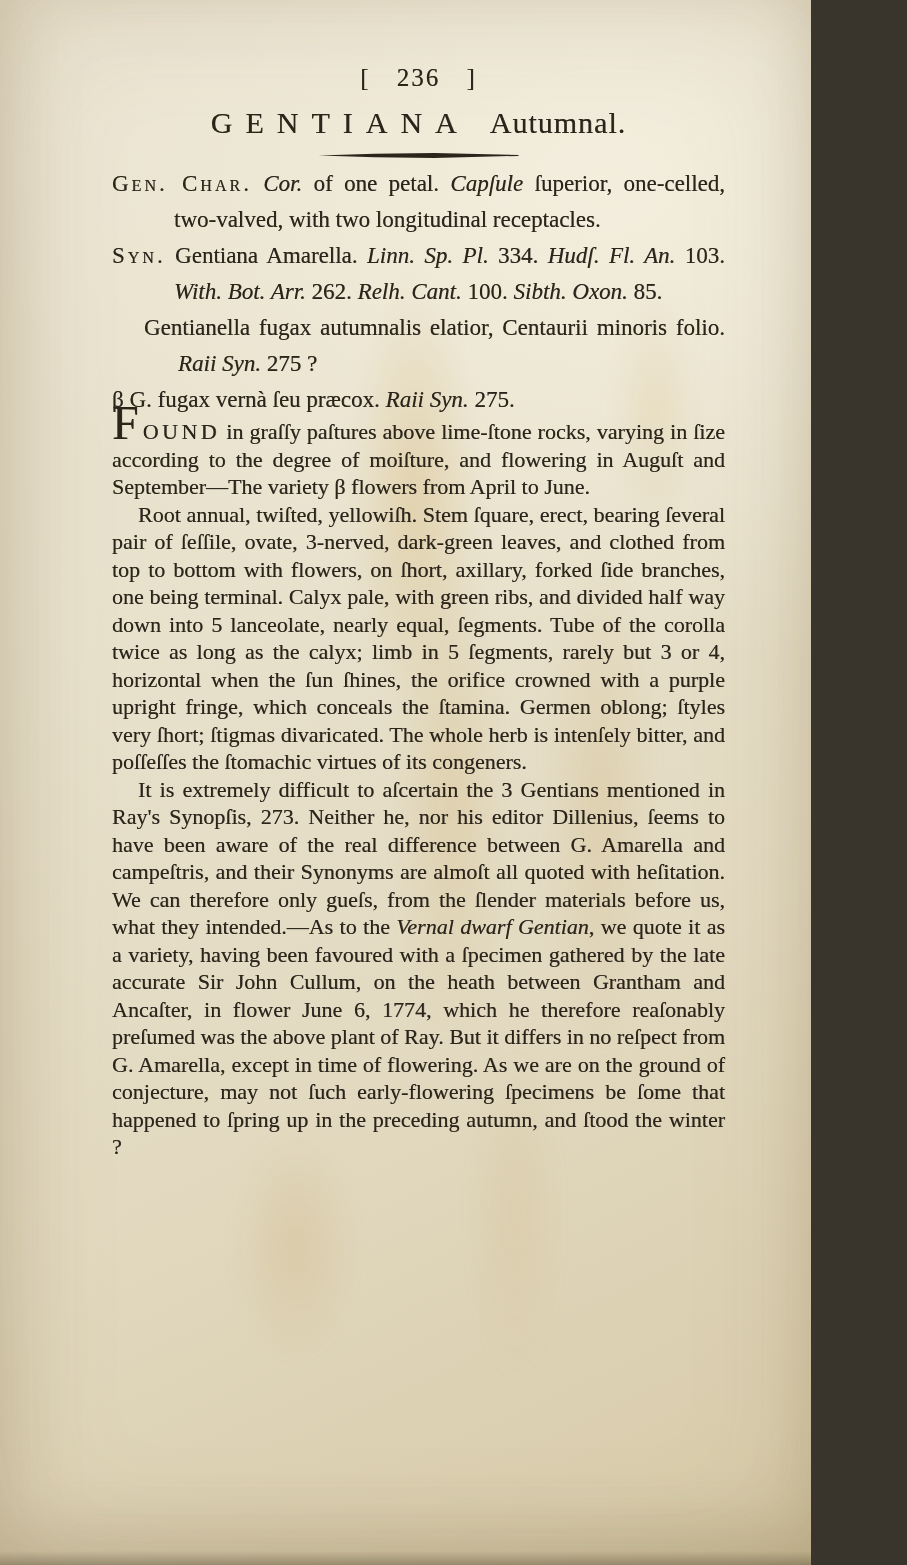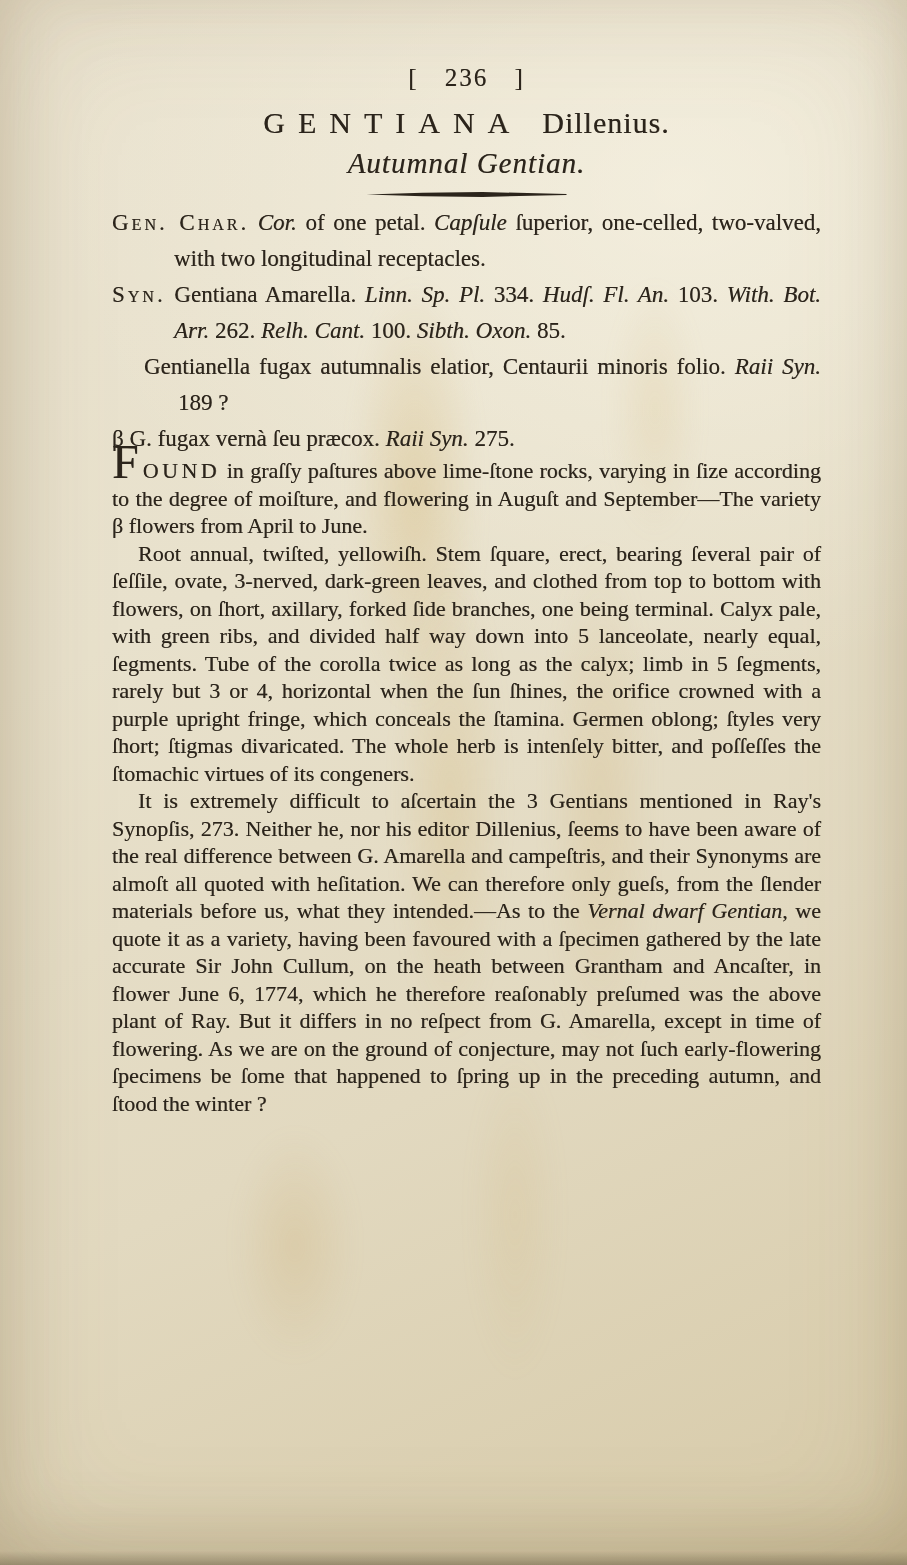--- a/index.html
+++ b/index.html
@@ -2,21 +2,21 @@
 <html><head>
 <meta charset="utf-8">
 <style>
   html, body {
     margin: 0;
     padding: 0;
     background: #3a352c;
   }
   .page {
     position: relative;
-    width: 907px;
+    width: 811px;
     height: 1565px;
     box-sizing: border-box;
     padding: 64px 86px 0 112px;
     overflow: hidden;
     font-family: "Liberation Serif", "DejaVu Serif", serif;
     color: #2b241b;
     background:
       radial-gradient(ellipse 900px 700px at 75% 12%, rgba(255,252,240,0.45), rgba(255,252,240,0) 70%),
       linear-gradient(155deg, #eae3d0 0%, #e8e1cc 35%, #e2d9c0 65%, #d9cdad 92%, #d2c5a2 100%);
     box-shadow:
@@ -117,31 +117,30 @@
   <div class="stain s1"></div>
   <div class="stain s2"></div>
   <div class="stain s3"></div>
   <div class="stain s4"></div>
   <div class="stain s5"></div>
   <div class="stain s6"></div>
 
   <header>
     <div class="pagenum">[ 236 ]</div>
     <h1 class="title" style="margin:0; font-weight:normal;">
-      <span class="genus">GENTIANA</span><span class="species">Dillenius.</span>
+      <span class="genus">GENTIANA</span><span class="species">Autumnal.</span>
     </h1>
-    <div class="subtitle">Autumnal Gentian.</div>
     <div class="rule"></div>
   </header>
 
   <main>
     <section class="synopsis">
       <p class="hang"><span class="sc">Gen. Char.</span><span>  </span><span class="i">Cor.</span><span> of one petal.  </span><span class="i">Capſule</span><span> ſuperior, one-celled, two-valved, with two longitudinal receptacles.</span></p>
       <p class="hang"><span class="sc">Syn.</span><span>  Gentiana Amarella.  </span><span class="i">Linn. Sp. Pl.</span><span> 334.  </span><span class="i">Hudſ. Fl. An.</span><span> 103.  </span><span class="i">With. Bot. Arr.</span><span> 262.  </span><span class="i">Relh. Cant.</span><span> 100.  </span><span class="i">Sibth. Oxon.</span><span> 85.</span></p>
-      <p class="hang2"><span>Gentianella fugax autumnalis elatior, Centaurii minoris folio.  </span><span class="i">Raii Syn.</span><span> 189 ?</span></p>
+      <p class="hang2"><span>Gentianella fugax autumnalis elatior, Centaurii minoris folio.  </span><span class="i">Raii Syn.</span><span> 275 ?</span></p>
       <p class="flush"><span>β G. fugax vernà ſeu præcox.  </span><span class="i">Raii Syn.</span><span> 275.</span></p>
     </section>
 
     <section class="bodytext">
       <p class="found"><span class="initial">F</span><span class="caps">OUND</span><span> in graſſy paſtures above lime-ſtone rocks, varying in ſize according to the degree of moiſture, and flowering in Auguſt and September—The variety β flowers from April to June.</span></p>
       <p class="indent"><span>Root annual, twiſted, yellowiſh.  Stem ſquare, erect, bearing ſeveral pair of ſeſſile, ovate, 3-nerved, dark-green leaves, and clothed from top to bottom with flowers, on ſhort, axillary, forked ſide branches, one being terminal.  Calyx pale, with green ribs, and divided half way down into 5 lanceolate, nearly equal, ſegments.  Tube of the corolla twice as long as the calyx; limb in 5 ſegments, rarely but 3 or 4, horizontal when the ſun ſhines, the orifice crowned with a purple upright fringe, which conceals the ſtamina.  Germen oblong; ſtyles very ſhort; ſtigmas divaricated.  The whole herb is intenſely bitter, and poſſeſſes the ſtomachic virtues of its congeners.</span></p>
       <p class="indent"><span>It is extremely difficult to aſcertain the 3 Gentians mentioned in Ray's Synopſis, 273.  Neither he, nor his editor Dillenius, ſeems to have been aware of the real difference between G. Amarella and campeſtris, and their Synonyms are almoſt all quoted with heſitation.  We can therefore only gueſs, from the ſlender materials before us, what they intended.—As to the </span><span class="i">Vernal dwarf Gentian</span><span>, we quote it as a variety, having been favoured with a ſpecimen gathered by the late accurate Sir John Cullum, on the heath between Grantham and Ancaſter, in flower June 6, 1774, which he therefore reaſonably preſumed was the above plant of Ray.  But it differs in no reſpect from G. Amarella, except in time of flowering.  As we are on the ground of conjecture, may not ſuch early-flowering ſpecimens be ſome that happened to ſpring up in the preceding autumn, and ſtood the winter ?</span></p>
     </section>
   </main>
 

